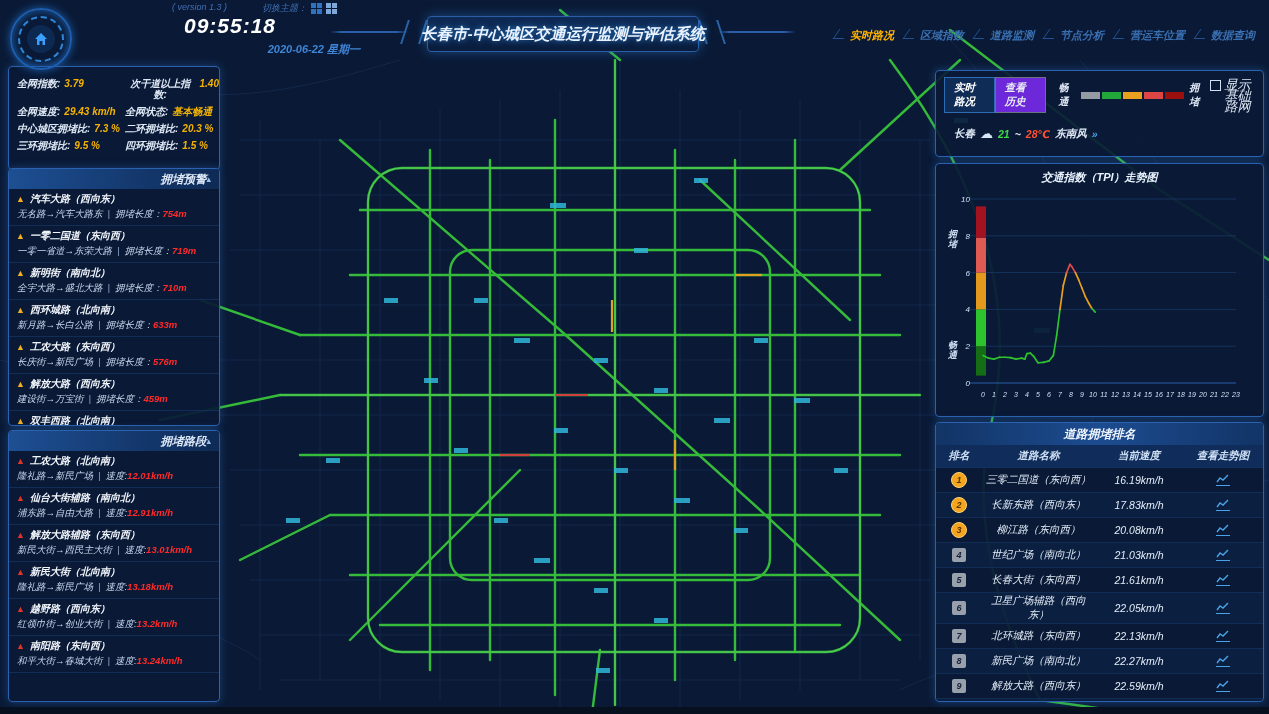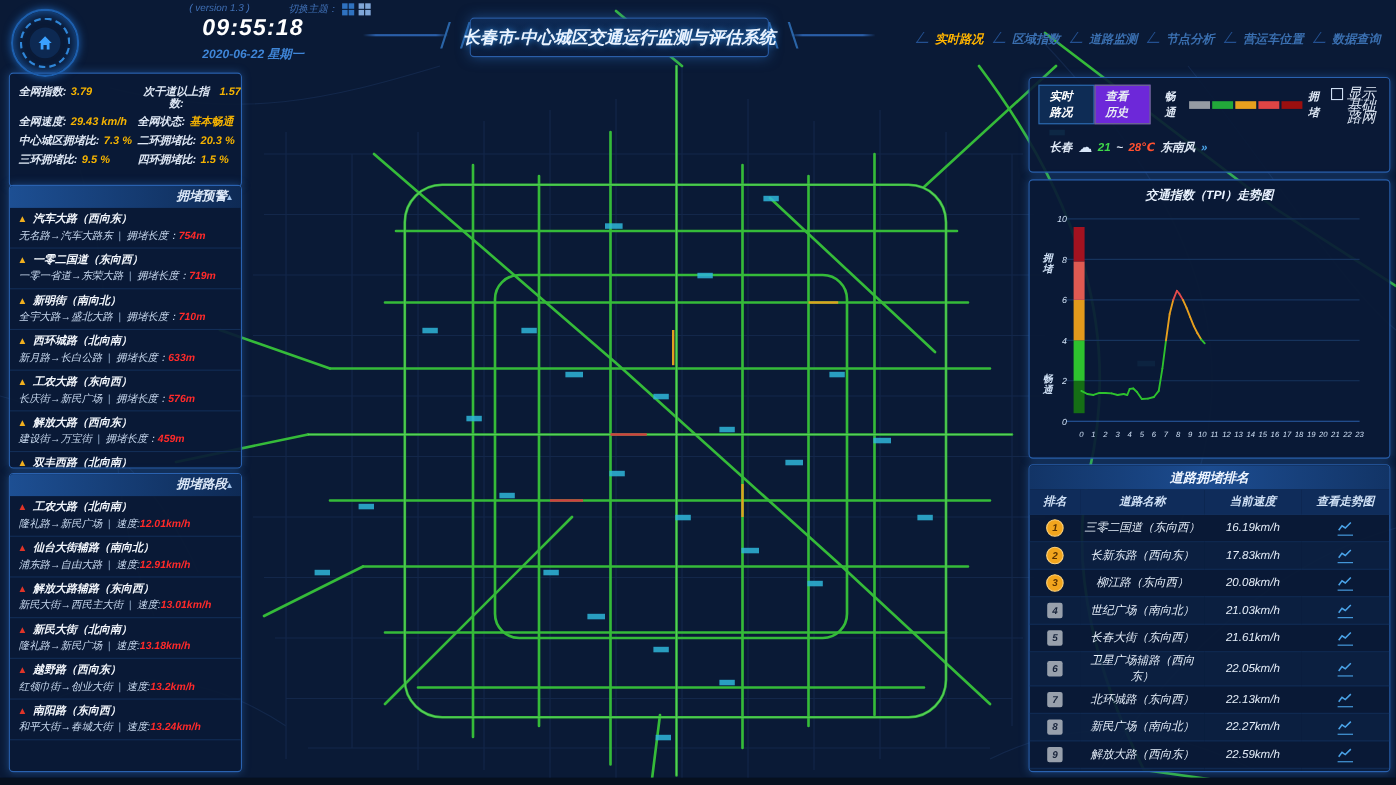--- a/index.html
+++ b/index.html
@@ -12,21 +12,21 @@
   .home-wrap{position:absolute;left:10px;top:8px;width:58px;height:58px;border-radius:50%;
     border:2px solid #1d5fae;box-shadow:0 0 10px #1d5fae inset,0 0 8px #1d5fae;display:flex;align-items:center;justify-content:center;}
   .home-ring{width:42px;height:42px;border-radius:50%;border:2px dashed #2f86d8;display:flex;align-items:center;justify-content:center;}
   .home-core{width:28px;height:28px;border-radius:50%;background:#0d2952;display:flex;align-items:center;justify-content:center;}
   .version{position:absolute;left:172px;top:2px;color:#3f6fb5;font-size:9px;}
   .theme{position:absolute;left:262px;top:2px;color:#3f6fb5;font-size:9px;display:flex;align-items:center;gap:4px;}
   .sq-group{display:grid;grid-template-columns:5px 5px;grid-gap:1px;}
   .sq-group i{width:5px;height:5px;background:#2f72c0;display:block;}
   .sq-group.lt i{background:#7fa6d8;}
   .clock{position:absolute;left:100px;top:14px;width:260px;text-align:center;color:#fff;font-size:21px;font-weight:bold;letter-spacing:1px;}
-  .date{position:absolute;left:100px;top:42px;width:260px;text-align:center;color:#3f86d8;font-size:11px;font-weight:bold;}
+  .date{position:absolute;left:100px;top:42px;width:260px;text-align:right;color:#3f86d8;font-size:11px;font-weight:bold;}
   .title-banner{position:absolute;left:427px;top:16px;width:270px;height:34px;
     background:linear-gradient(180deg,#0e2a55,#0a1c3c);border:1px solid #2a5ea8;border-radius:4px;
     box-shadow:0 0 12px rgba(42,110,190,.55);display:flex;align-items:center;justify-content:center;}
   .title-banner .t{color:#eaf3ff;font-size:15.5px;font-weight:bold;text-shadow:0 0 6px #2f86d8;white-space:nowrap;}
   .chev{position:absolute;top:20px;width:16px;height:24px;border-left:2px solid #2e6db4;border-right:2px solid #2e6db4;transform:skewX(-18deg);opacity:.9;}
   .chev.l{left:404px;} .chev.r{left:702px;transform:skewX(18deg);}
   .hline{position:absolute;top:31px;height:2px;background:linear-gradient(90deg,transparent,#2a5ea8 15%,#2a5ea8 85%,transparent);}
   .hline.l{left:330px;width:78px;} .hline.r{left:718px;width:78px;}
   #nav{position:absolute;right:14px;top:28px;display:flex;gap:26px;}
   .nav-item{color:#3a6fb0;font-size:11px;font-weight:bold;cursor:pointer;position:relative;white-space:nowrap;}
@@ -207,21 +207,21 @@
   </div>
 
   <div id="stats" class="panel">
     <div class="stat-grid">
       <div class="stat-cell">
           <span class="lb">全网指数:</span>
           <span class="vl">3.79</span>
         </div>
       <div class="stat-cell">
           <span class="lb">次干道以上指数:</span>
-          <span class="vl">1.57</span>
+          <span class="vl">1.40</span>
         </div>
       <div class="stat-cell">
           <span class="lb">全网速度:</span>
           <span class="vl">29.43 km/h</span>
         </div>
       <div class="stat-cell">
           <span class="lb">全网状态:</span>
           <span class="vl">基本畅通</span>
         </div>
       <div class="stat-cell">

